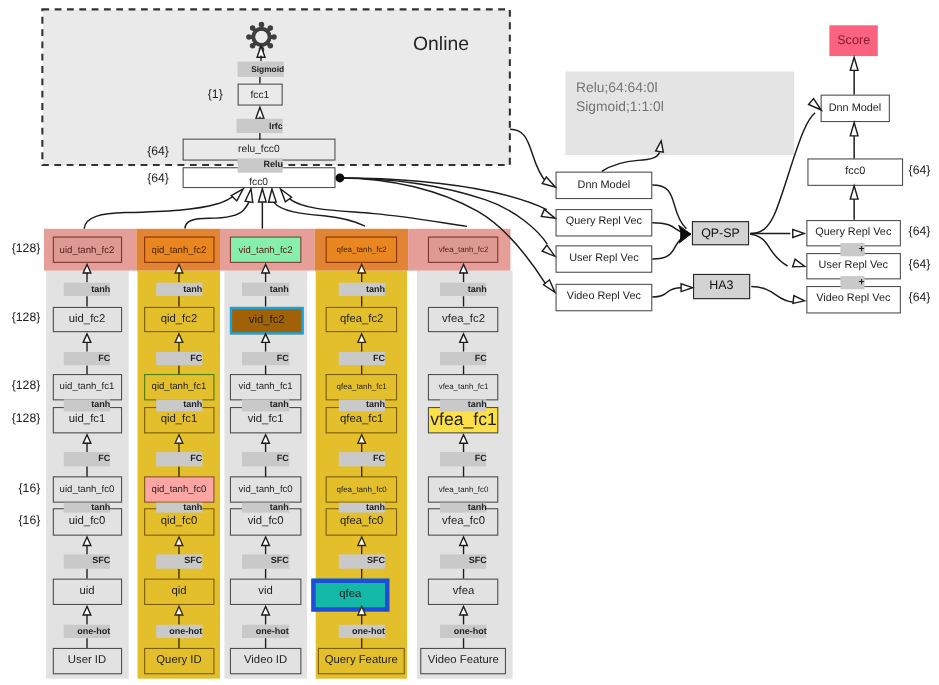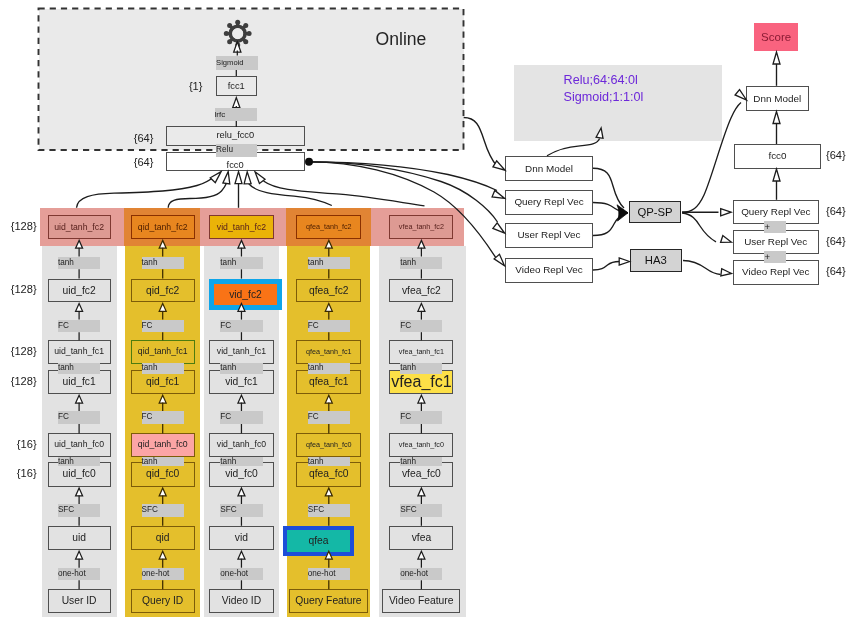--- a/index.html
+++ b/index.html
@@ -1,27 +1,27 @@
 <!DOCTYPE html>
 <html><head>
 <meta charset="utf-8">
 <style>
 html,body{margin:0;padding:0;background:#fff;}
 body{width:854px;height:623px;font-family:"Liberation Sans",sans-serif;overflow:hidden;position:relative;color:#222;-webkit-font-smoothing:antialiased;}
 #root{position:absolute;left:0;top:0;width:854px;height:623px;}
 #root div{position:absolute;box-sizing:content-box;}
 svg.layer{position:absolute;left:0;top:0;width:854px;height:623px;overflow:visible;z-index:5;}
 .band{}
-.chip{background:#c9c9c9;text-align:left;font-size:8.2px;color:#222;white-space:nowrap;z-index:6;}
+.chip{background:#c9c9c9;text-align:right;font-size:8.2px;color:#222;white-space:nowrap;z-index:6;font-weight:bold;}
 .nbox{text-align:center;white-space:nowrap;overflow:hidden;z-index:4;}
 .onlinebox{background:#eaeaea;box-sizing:border-box;}
 .onlinetitle{font-size:17.6px;color:#252525;}
 .dimlbl{font-size:11.1px;color:#222;}
 .note{background:#e4e4e4;padding:7.5px 9.6px;box-sizing:border-box;}
-.noteline{position:static !important;font-size:12.6px;line-height:17.0px;color:#6d28d9;white-space:nowrap;margin-left:40px;}
+.noteline{position:static !important;font-size:12.6px;line-height:17.0px;color:#737373;white-space:nowrap;}
 .opbox{background:#d3d3d3;border:1.7px solid #262626;text-align:center;font-size:11.3px;color:#111;}
 .scorebox{background:#f9637f;text-align:center;font-size:11.5px;color:#8b1c35;}
 </style>
 </head>
 <body>
 
 <div id="root">
 <div class="band" style="left:41.8px;top:245.6px;width:75.2px;height:371.9px;background:#e2e2e2"></div>
 <div class="band" style="left:40.4px;top:208.3px;width:83.6px;height:37.3px;background:#e59e98"></div>
 <div class="band" style="left:124.9px;top:245.6px;width:75.1px;height:371.9px;background:#e4bf2c"></div>
@@ -263,22 +263,22 @@
 <div class="nbox" style="left:47.5px;top:525.8px;width:61.2px;height:22.3px;line-height:22.3px;background:#e2e2e2;border:1px solid #4f4f4f;font-size:10.3px;color:#222">uid</div>
 <div class="nbox" style="left:47.5px;top:589.2px;width:61.2px;height:22.0px;line-height:22.0px;background:#e2e2e2;border:1px solid #4f4f4f;font-size:10.3px;color:#222">User ID</div>
 <div class="nbox" style="left:130.7px;top:215.0px;width:62.0px;height:22.2px;line-height:22.2px;background:#e8861f;border:1px solid #8a3000;font-size:8.7px;color:#4f2000">qid_tanh_fc2</div>
 <div class="nbox" style="left:130.7px;top:278.6px;width:62.0px;height:21.7px;line-height:21.7px;background:#e4bf2c;border:1px solid #7d5c08;font-size:10.3px;color:#222">qid_fc2</div>
 <div class="nbox" style="left:130.7px;top:340.3px;width:62.0px;height:21.8px;line-height:21.8px;background:#e4bf2c;border:1px solid #4d7c0f;font-size:8.7px;color:#222">qid_tanh_fc1</div>
 <div class="nbox" style="left:130.7px;top:369.9px;width:62.0px;height:22.1px;line-height:22.1px;background:#e4bf2c;border:1px solid #7d5c08;font-size:10.3px;color:#222">qid_fc1</div>
 <div class="nbox" style="left:130.7px;top:433.4px;width:62.0px;height:21.7px;line-height:21.7px;background:#fca5a5;border:1px solid #7d5c08;font-size:8.7px;color:#222">qid_tanh_fc0</div>
 <div class="nbox" style="left:130.7px;top:462.4px;width:62.0px;height:22.5px;line-height:22.5px;background:#e4bf2c;border:1px solid #7d5c08;font-size:10.3px;color:#222">qid_fc0</div>
 <div class="nbox" style="left:130.7px;top:525.8px;width:62.0px;height:22.3px;line-height:22.3px;background:#e4bf2c;border:1px solid #7d5c08;font-size:10.3px;color:#222">qid</div>
 <div class="nbox" style="left:130.7px;top:589.2px;width:62.0px;height:22.0px;line-height:22.0px;background:#e4bf2c;border:1px solid #7d5c08;font-size:10.3px;color:#222">Query ID</div>
-<div class="nbox" style="left:209.3px;top:215.0px;width:62.3px;height:22.2px;line-height:22.2px;background:#eab308;border:1px solid #7f3831;font-size:8.7px;color:#57201c">vid_tanh_fc2</div>
-<div class="nbox" style="left:209.3px;top:278.6px;width:62.3px;height:21.7px;line-height:21.7px;background:#f97316;border:5px solid #0ea5e9;font-size:10.3px;color:#222">vid_fc2</div>
+<div class="nbox" style="left:209.3px;top:215.0px;width:62.3px;height:22.2px;line-height:22.2px;background:#86efac;border:1px solid #7f3831;font-size:8.7px;color:#57201c">vid_tanh_fc2</div>
+<div class="nbox" style="left:209.3px;top:278.6px;width:62.3px;height:21.7px;line-height:21.7px;background:#a16207;border:2px solid #0ea5e9;font-size:10.3px;color:#222">vid_fc2</div>
 <div class="nbox" style="left:209.3px;top:340.3px;width:62.3px;height:21.8px;line-height:21.8px;background:#e2e2e2;border:1px solid #4f4f4f;font-size:8.7px;color:#222">vid_tanh_fc1</div>
 <div class="nbox" style="left:209.3px;top:369.9px;width:62.3px;height:22.1px;line-height:22.1px;background:#e2e2e2;border:1px solid #4f4f4f;font-size:10.3px;color:#222">vid_fc1</div>
 <div class="nbox" style="left:209.3px;top:433.4px;width:62.3px;height:21.7px;line-height:21.7px;background:#e2e2e2;border:1px solid #4f4f4f;font-size:8.7px;color:#222">vid_tanh_fc0</div>
 <div class="nbox" style="left:209.3px;top:462.4px;width:62.3px;height:22.5px;line-height:22.5px;background:#e2e2e2;border:1px solid #4f4f4f;font-size:10.3px;color:#222">vid_fc0</div>
 <div class="nbox" style="left:209.3px;top:525.8px;width:62.3px;height:22.3px;line-height:22.3px;background:#e2e2e2;border:1px solid #4f4f4f;font-size:10.3px;color:#222">vid</div>
 <div class="nbox" style="left:209.3px;top:589.2px;width:62.3px;height:22.0px;line-height:22.0px;background:#e2e2e2;border:1px solid #4f4f4f;font-size:10.3px;color:#222">Video ID</div>
 <div class="nbox" style="left:296.3px;top:215.0px;width:63.0px;height:22.2px;line-height:22.2px;background:#e8861f;border:1px solid #8a3000;font-size:7.2px;color:#4f2000">qfea_tanh_fc2</div>
 <div class="nbox" style="left:296.3px;top:278.6px;width:63.0px;height:21.7px;line-height:21.7px;background:#e4bf2c;border:1px solid #7d5c08;font-size:10.3px;color:#222">qfea_fc2</div>
 <div class="nbox" style="left:296.3px;top:340.3px;width:63.0px;height:21.8px;line-height:21.8px;background:#e4bf2c;border:1px solid #7d5c08;font-size:7.2px;color:#222">qfea_tanh_fc1</div>
 <div class="nbox" style="left:296.3px;top:369.9px;width:63.0px;height:22.1px;line-height:22.1px;background:#e4bf2c;border:1px solid #7d5c08;font-size:10.3px;color:#222">qfea_fc1</div>

